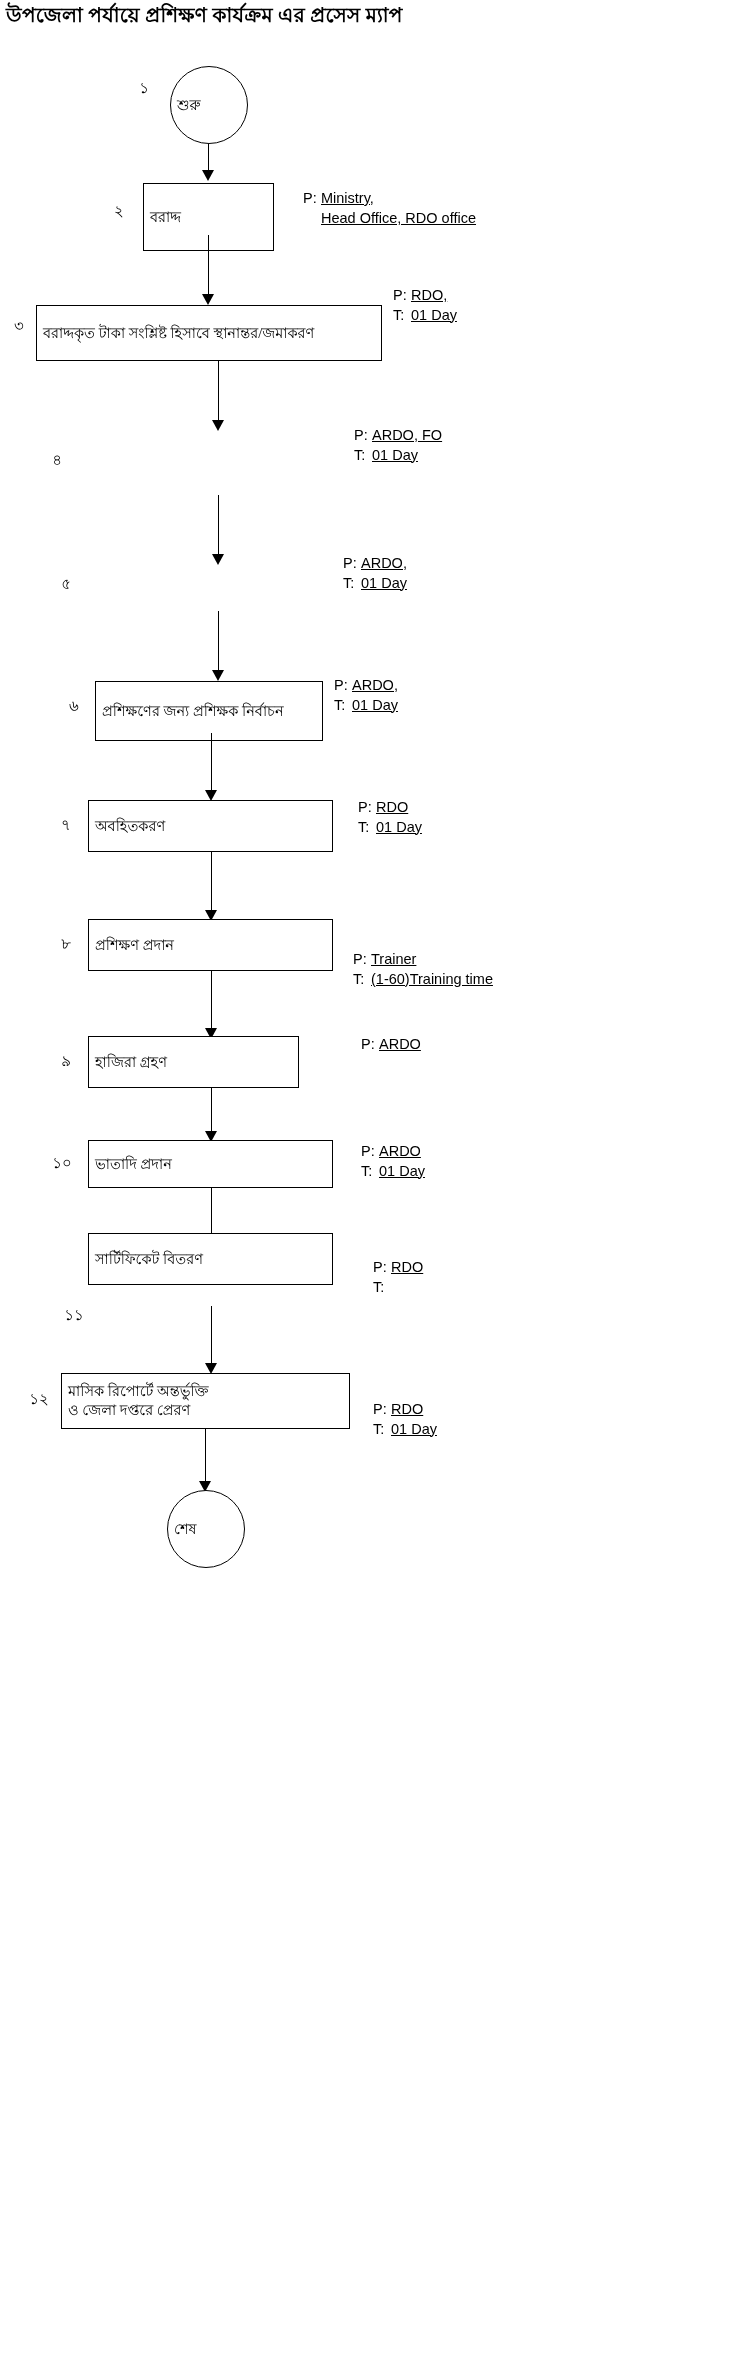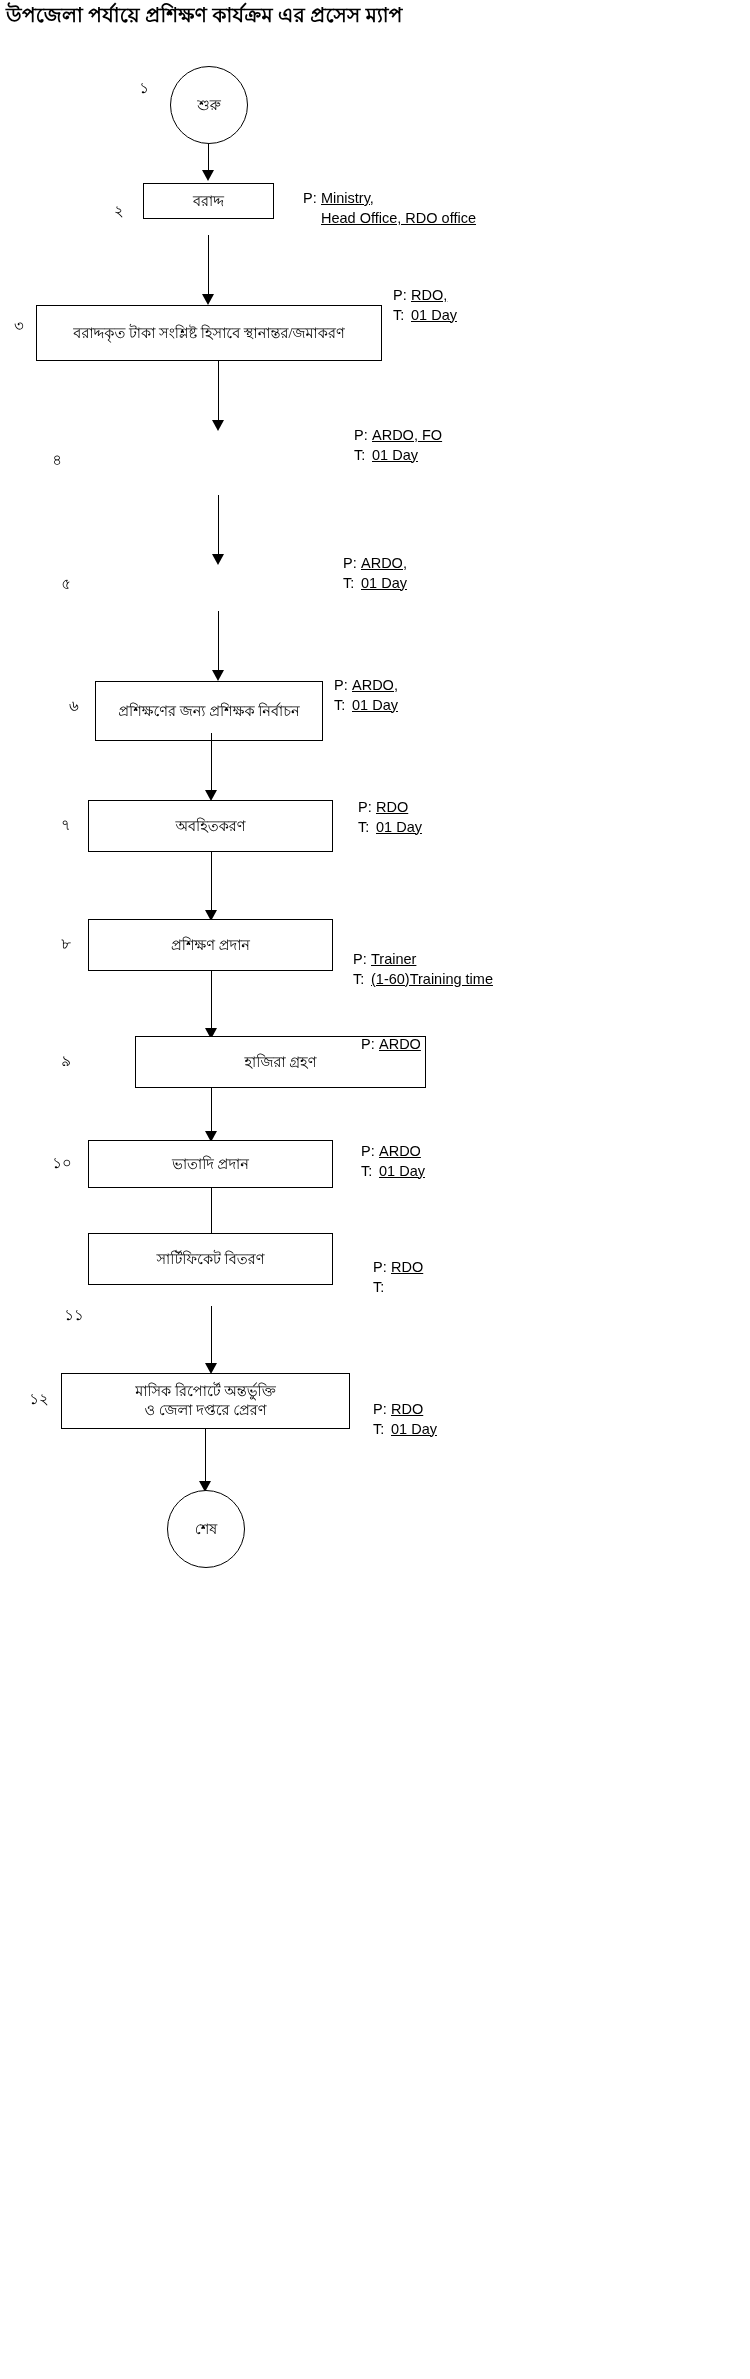--- a/index.html
+++ b/index.html
@@ -40,21 +40,21 @@
 
   
   .node {
     position: absolute;
     box-sizing: border-box;
     border: 1.4px solid #000;
     background: #fff;
     display: flex;
     align-items: center;
     justify-content: center;
-    text-align: center;
+    text-align: left;
     font-family: "Liberation Serif", "DejaVu Serif", serif;
     font-size: 14.5px;
     line-height: 19px;
     padding: 2px 6px;
   }
   .node.terminal {
     border-radius: 50%;
     border-width: 1.3px;
   }
   .node .lbl {
@@ -119,21 +119,21 @@
 <div id="flow">
 
   <div class="node terminal" style="left:170px; top:66px; width:78px; height:78px;">
     <span class="lbl">শুরু</span>
   </div>
   <div class="idx" style="left:133px; top:80px; width:22px;">১</div>
 
   <div class="conn" style="left:208px; top:144px; height:28px;"></div>
   <div class="arrowhead" style="left:202px; top:170px;"></div>
 
-  <div class="node" style="left:143px; top:183px; width:131px; height:36px;">
+  <div class="node" style="left:143px; top:183px; width:131px; height:68px;">
     <span class="lbl">বরাদ্দ</span>
   </div>
   <div class="idx" style="left:108px; top:203px; width:22px;">২</div>
   <div class="ann" style="left:303px; top:189px;">
     <span class="row"><span class="k">P:</span><span class="sp"></span><span>Ministry,</span></span>
     <span class="row" style="padding-left:18px;"><span>Head Office, RDO office</span></span>
   </div>
 
   <div class="conn" style="left:208px; top:235px; height:62px;"></div>
   <div class="arrowhead" style="left:202px; top:294px;"></div>
@@ -197,21 +197,21 @@
   </div>
   <div class="idx" style="left:55px; top:936px; width:22px;">৮</div>
   <div class="ann" style="left:353px; top:950px;">
     <span class="row"><span class="k">P:</span><span class="sp"></span><span>Trainer</span></span>
     <span class="row"><span class="k">T:</span><span class="sp"></span><span>(1-60)Training time</span></span>
   </div>
 
   <div class="conn" style="left:211px; top:971px; height:62px;"></div>
   <div class="arrowhead" style="left:205px; top:1028px;"></div>
 
-  <div class="node" style="left:88px; top:1036px; width:291px; height:52px;margin-left:47px;">
+  <div class="node" style="left:88px; top:1036px; width:211px; height:52px;">
     <span class="lbl">হাজিরা গ্রহণ</span>
   </div>
   <div class="idx" style="left:55px; top:1053px; width:22px;">৯</div>
   <div class="ann" style="left:361px; top:1035px;">
     <span class="row"><span class="k">P:</span><span class="sp"></span><span>ARDO</span></span>
   </div>
 
   <div class="conn" style="left:211px; top:1088px; height:46px;"></div>
   <div class="arrowhead" style="left:205px; top:1131px;"></div>
 

